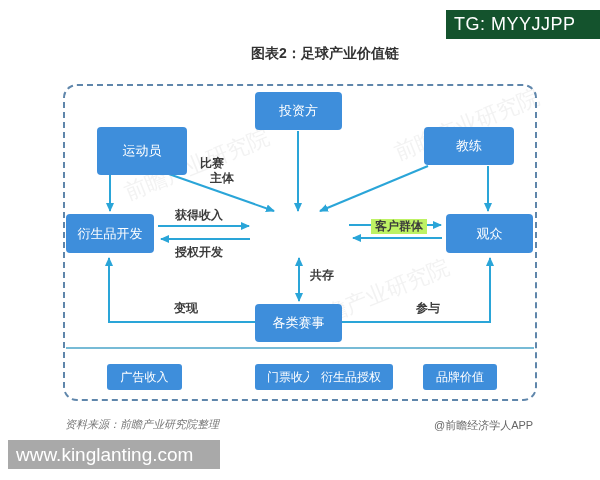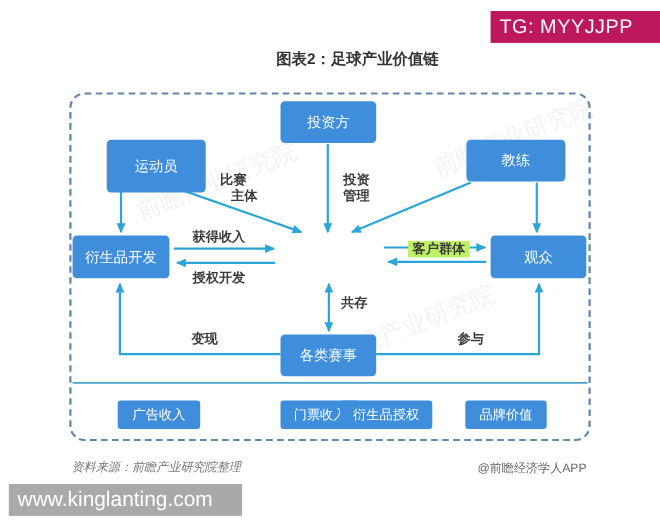--- a/index.html
+++ b/index.html
@@ -3,21 +3,21 @@
 <meta charset="utf-8">
 <style>
   html,body{margin:0;padding:0;background:#fff;}
   #stage{
     position:relative;width:600px;height:480px;background:#ffffff;
     font-family:"Liberation Sans","DejaVu Sans",sans-serif;overflow:hidden;
   }
   
   .tg-banner{
     position:absolute;left:446px;top:10px;width:154px;height:29px;
-    background:#be185d;color:#ffffff;font-size:18px;display:flex;
+    background:#14532d;color:#ffffff;font-size:18px;display:flex;
     align-items:center;padding-left:8px;box-sizing:border-box;letter-spacing:.5px;
   }
   .site-banner{
     position:absolute;left:8px;top:440px;width:212px;height:29px;
     background:#a9a9a9;color:#ffffff;font-size:19px;display:flex;
     align-items:center;padding-left:8px;box-sizing:border-box;
   }
   .chart-title{
     position:absolute;left:0;top:45px;width:600px;text-align:center;
     font-size:14px;font-weight:bold;color:#333333;padding-left:25px;
@@ -102,24 +102,20 @@
   <div class="node" style="left:97px;top:127px;width:90px;height:48px;">运动员</div>
   <div class="node" style="left:424px;top:127px;width:90px;height:38px;">教练</div>
   <div class="node" style="left:66px;top:214px;width:88px;height:39px;">衍生品开发</div>
   <div class="node" style="left:446px;top:214px;width:87px;height:39px;">观众</div>
   <div class="node" style="left:255px;top:304px;width:87px;height:38px;">各类赛事</div>
 
   <div class="edge-label" style="left:190px;top:156px;width:44px;">
     <span style="display:block;">比赛</span>
     <span style="display:block;text-align:right;">主体</span>
   </div>
-  <div class="edge-label" style="left:302px;top:156px;width:44px;">
-    <span style="display:block;">投资</span>
-    <span style="display:block;">管理</span>
-  </div>
   <div class="edge-label" style="left:171px;top:208px;width:56px;">获得收入</div>
   <div class="edge-label" style="left:171px;top:245px;width:56px;">授权开发</div>
   <div class="edge-label bg" style="left:371px;top:219px;width:52px;">客户群体</div>
   <div class="edge-label" style="left:306px;top:268px;width:32px;">共存</div>
   <div class="edge-label" style="left:170px;top:301px;width:32px;">变现</div>
   <div class="edge-label" style="left:412px;top:301px;width:32px;">参与</div>
 
   <div class="node small" style="left:107px;top:364px;width:75px;height:26px;">广告收入</div>
   <div class="node small" style="left:208px;top:364px;width:72px;height:26px;margin-left:47px;">门票收入</div>
   <div class="node small" style="left:309px;top:364px;width:84px;height:26px;">衍生品授权</div>

